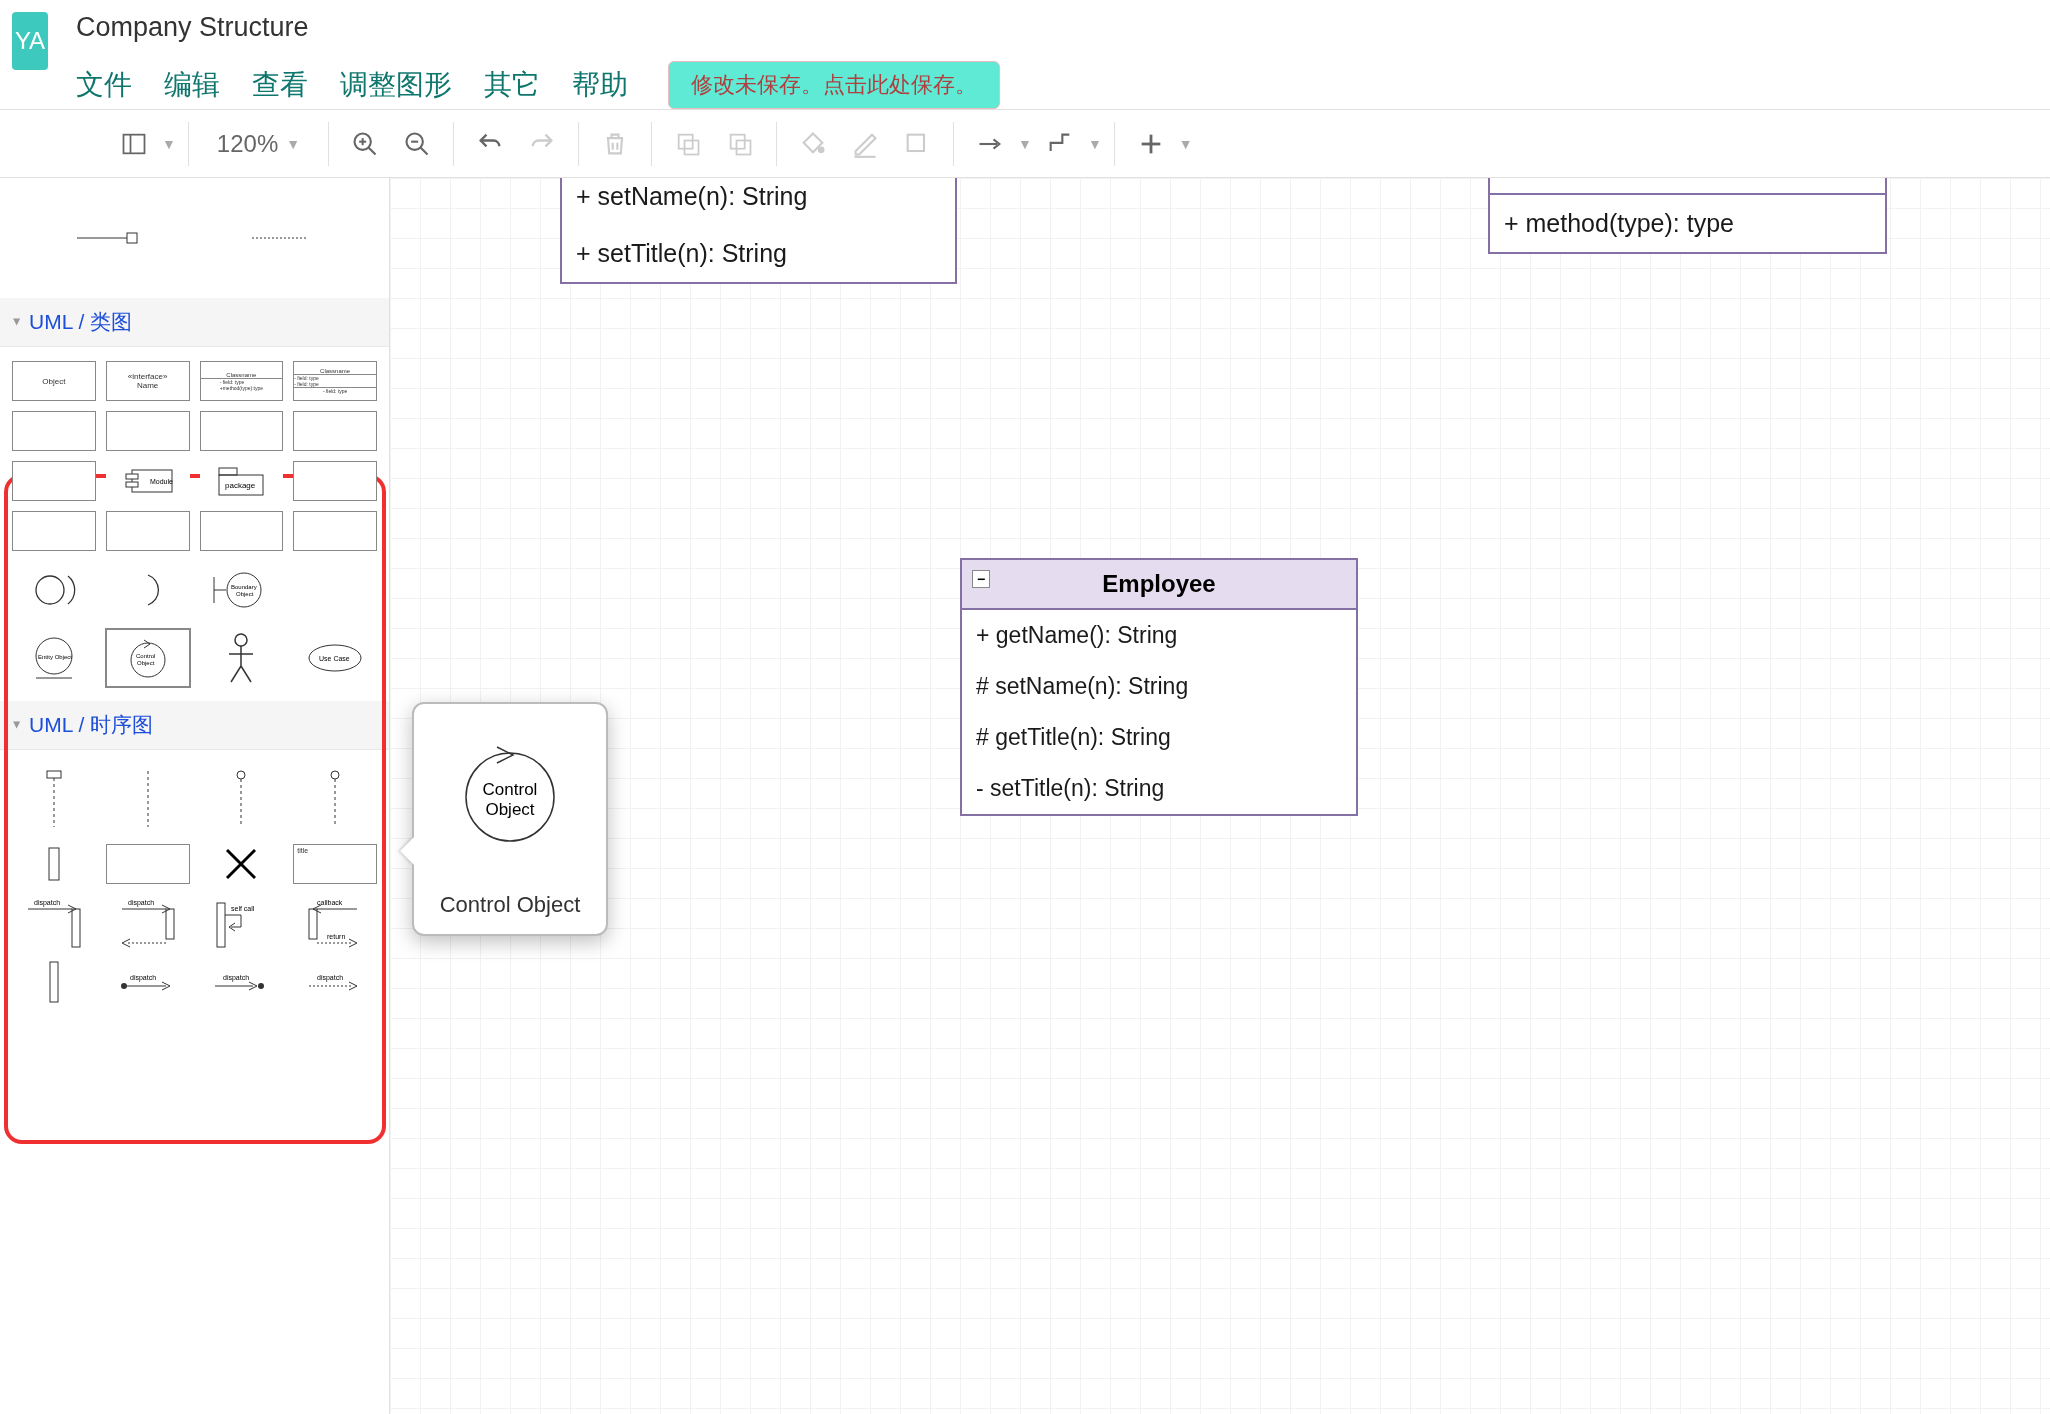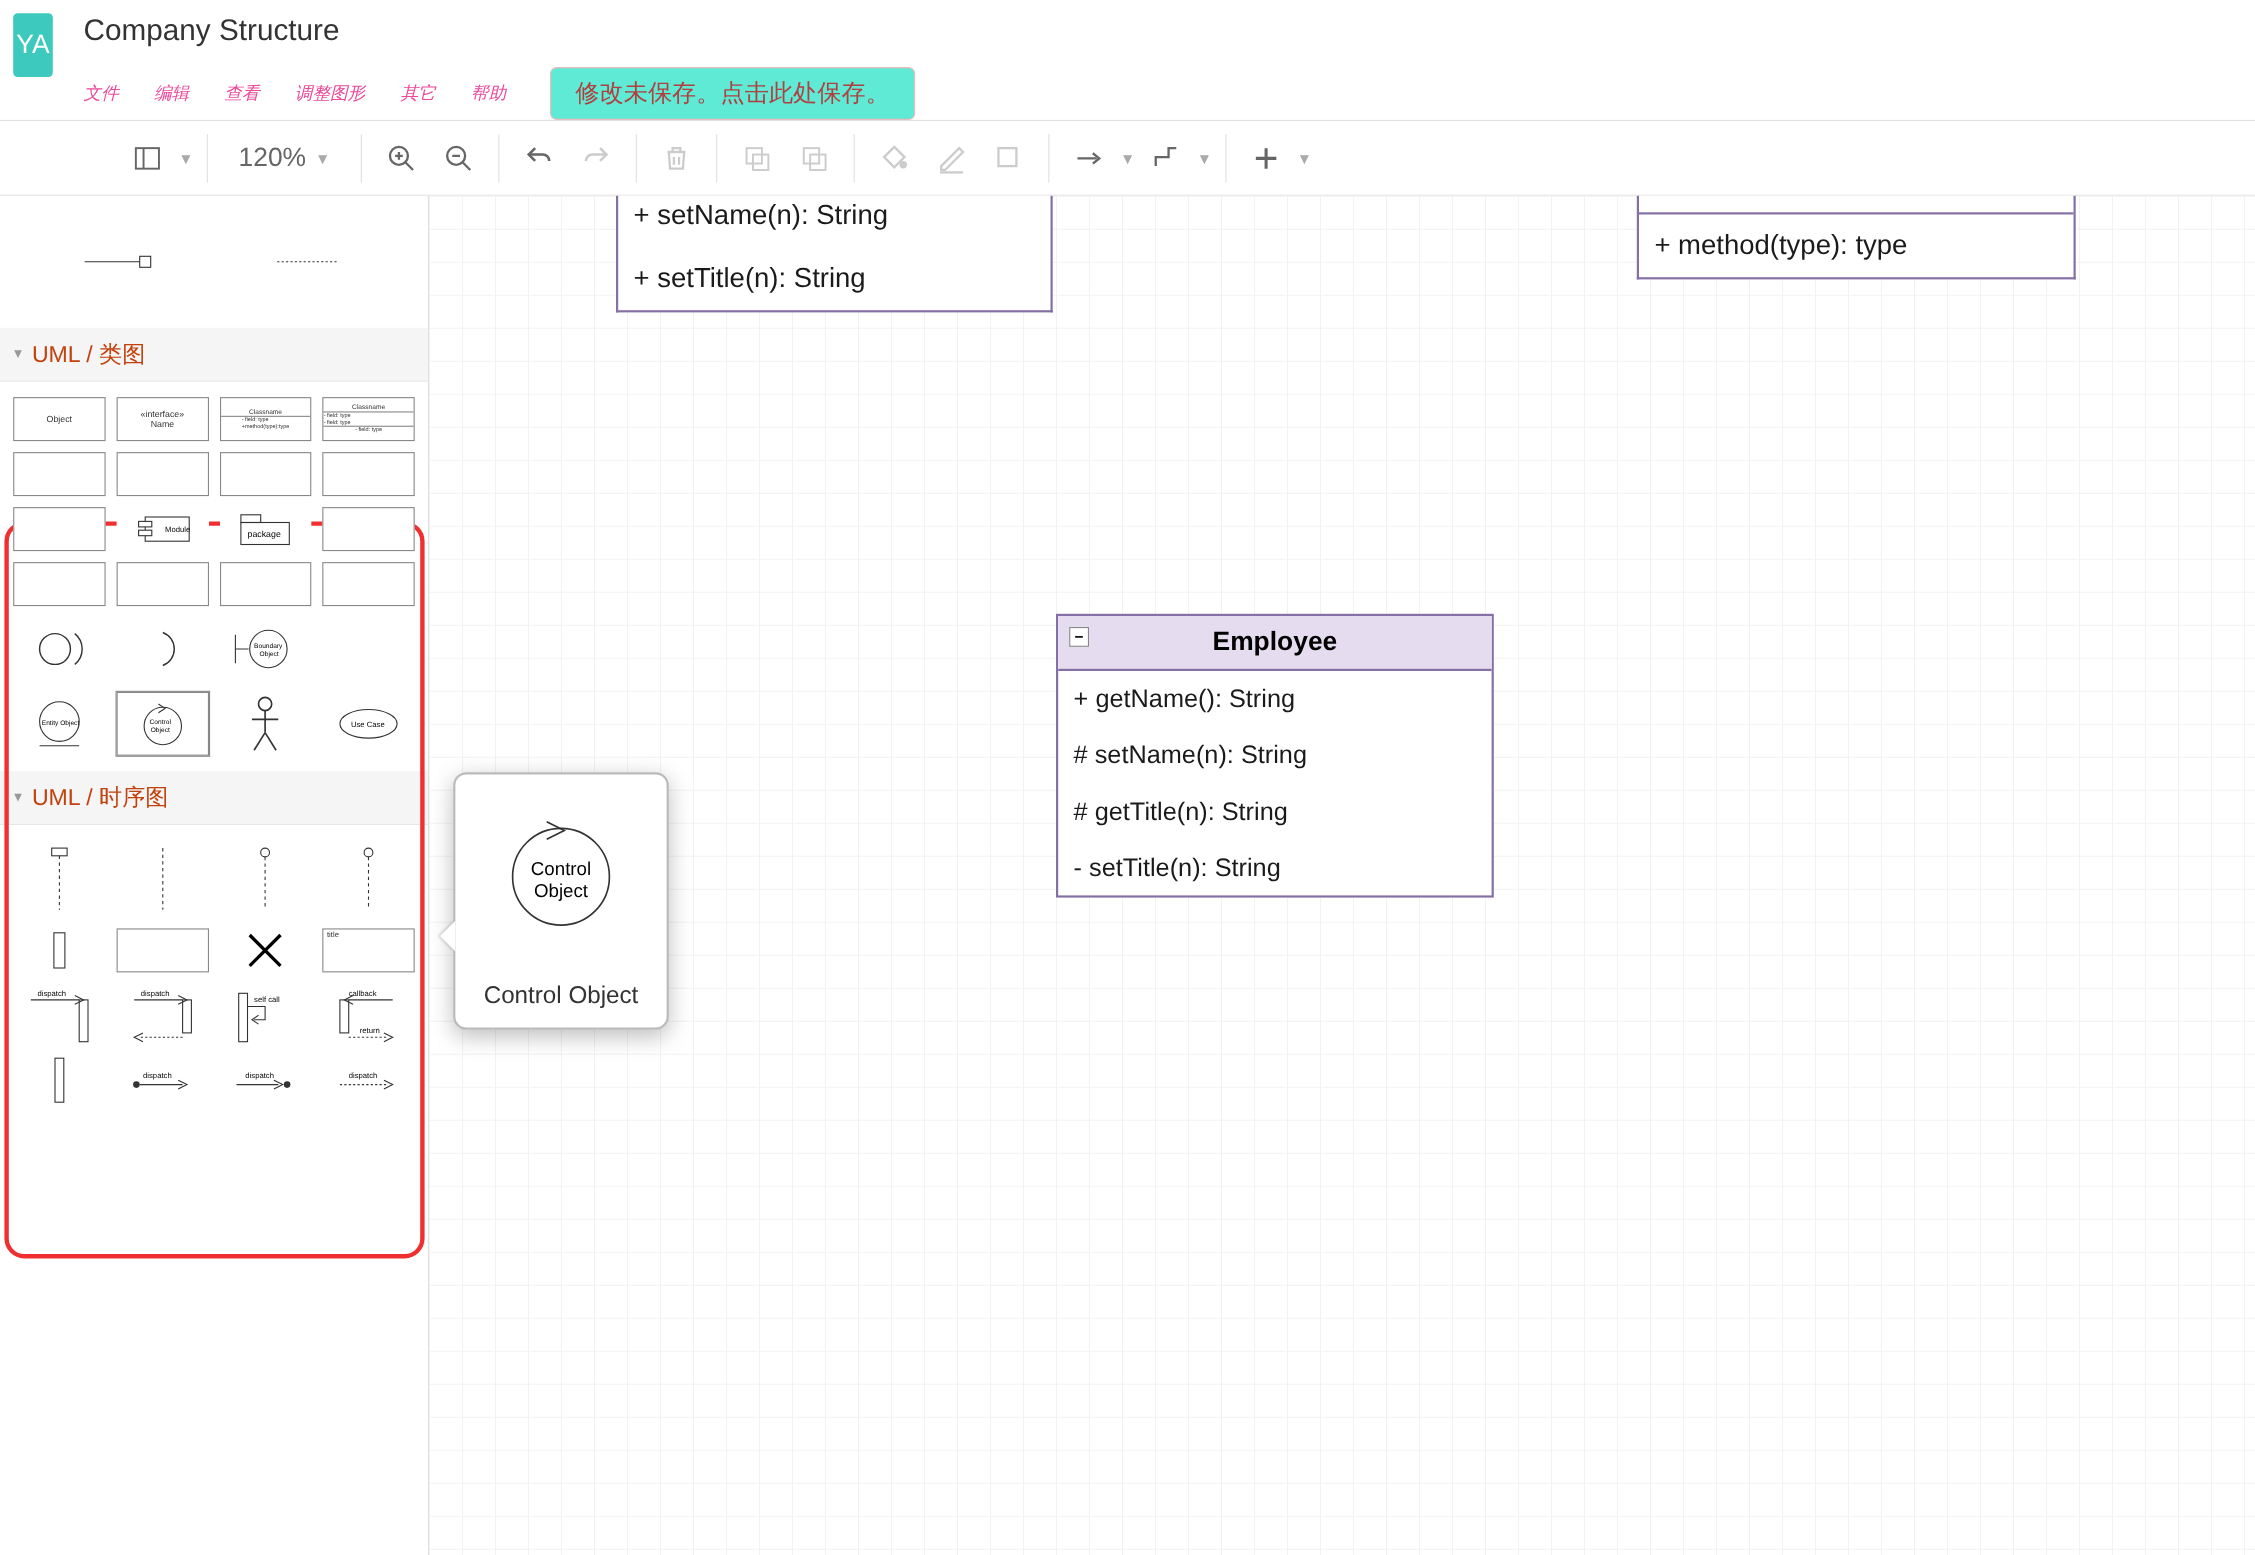--- a/index.html
+++ b/index.html
@@ -3,34 +3,34 @@
 <meta charset="utf-8">
 <style>
 * { box-sizing: border-box; margin: 0; padding: 0; }
 body { font-family: -apple-system, BlinkMacSystemFont, "Segoe UI", Helvetica, Arial, sans-serif; background: #fff; overflow: hidden; width: 2050px; height: 1414px; }
 
 .header { display: flex; align-items: flex-start; padding: 8px 0 0 12px; height: 110px; border-bottom: 1px solid #e0e0e0; }
 .avatar { width: 36px; height: 58px; border-radius: 4px; background: #3dc9bd; color: #fff; display: flex; align-items: center; justify-content: center; font-size: 24px; font-weight: 500; margin-right: 28px; margin-top: 4px; }
 .header-right { flex: 1; }
 .doc-title { font-size: 27px; color: #333; margin: 4px 0 18px 0; font-weight: 400; }
 .menu-row { display: flex; align-items: center; gap: 32px; }
-.menu-item { font-size: 16px; color: #ec4899; cursor: pointer; font-style: italic; }
+.menu-item { font-size: 28px; color: #0f766e; cursor: pointer; }
 .save-warning { background: #5eead4; border: 1px solid #e8bcbc; border-radius: 6px; padding: 8px 22px; color: #b04040; font-size: 22px; margin-left: 8px; }
 
 .toolbar { height: 68px; border-bottom: 1px solid #e0e0e0; display: flex; align-items: center; padding: 0 8px; gap: 4px; }
 .tb-sep { width: 1px; height: 44px; background: #e0e0e0; margin: 0 8px; }
 .tb-btn { width: 48px; height: 48px; display: flex; align-items: center; justify-content: center; color: #666; cursor: pointer; border-radius: 4px; }
 .tb-btn svg { width: 28px; height: 28px; }
 .tb-btn.disabled { color: #ccc; }
 .zoom { display: flex; align-items: center; font-size: 24px; color: #666; padding: 0 16px; gap: 8px; }
 .combo-arrow { color: #aaa; font-size: 14px; }
 
 .main { display: flex; height: calc(100% - 178px); }
 .sidebar { width: 390px; border-right: 1px solid #e0e0e0; background: #fff; overflow-y: auto; position: relative; }
-.palette-section-header { background: #f5f5f5; color: #c2410c; font-size: 21px; padding: 10px 14px; border-bottom: 1px solid #e8e8e8; display: flex; align-items: center; }
+.palette-section-header { background: #f5f5f5; color: #1d4ed8; font-size: 21px; padding: 10px 14px; border-bottom: 1px solid #e8e8e8; display: flex; align-items: center; }
 .palette-section-header::before { content: "▸"; transform: rotate(90deg); margin-right: 8px; font-size: 14px; color: #999; }
 .palette-grid { display: grid; grid-template-columns: repeat(4, 1fr); gap: 10px; padding: 14px 12px; }
 .shape-thumb { border: 1px solid #888; height: 40px; background: #fff; display: flex; align-items: center; justify-content: center; font-size: 8px; color: #333; cursor: pointer; position: relative; }
 .shape-thumb.noborder { border: none; }
 .shape-thumb.tall { height: 58px; }
 .shape-thumb.selected { outline: 1px solid #888; }
 .shape-thumb.seq-line { border: none; height: 70px; }
 
 .highlight-box { position: absolute; border: 4px solid #f03030; border-radius: 18px; pointer-events: none; }
 

